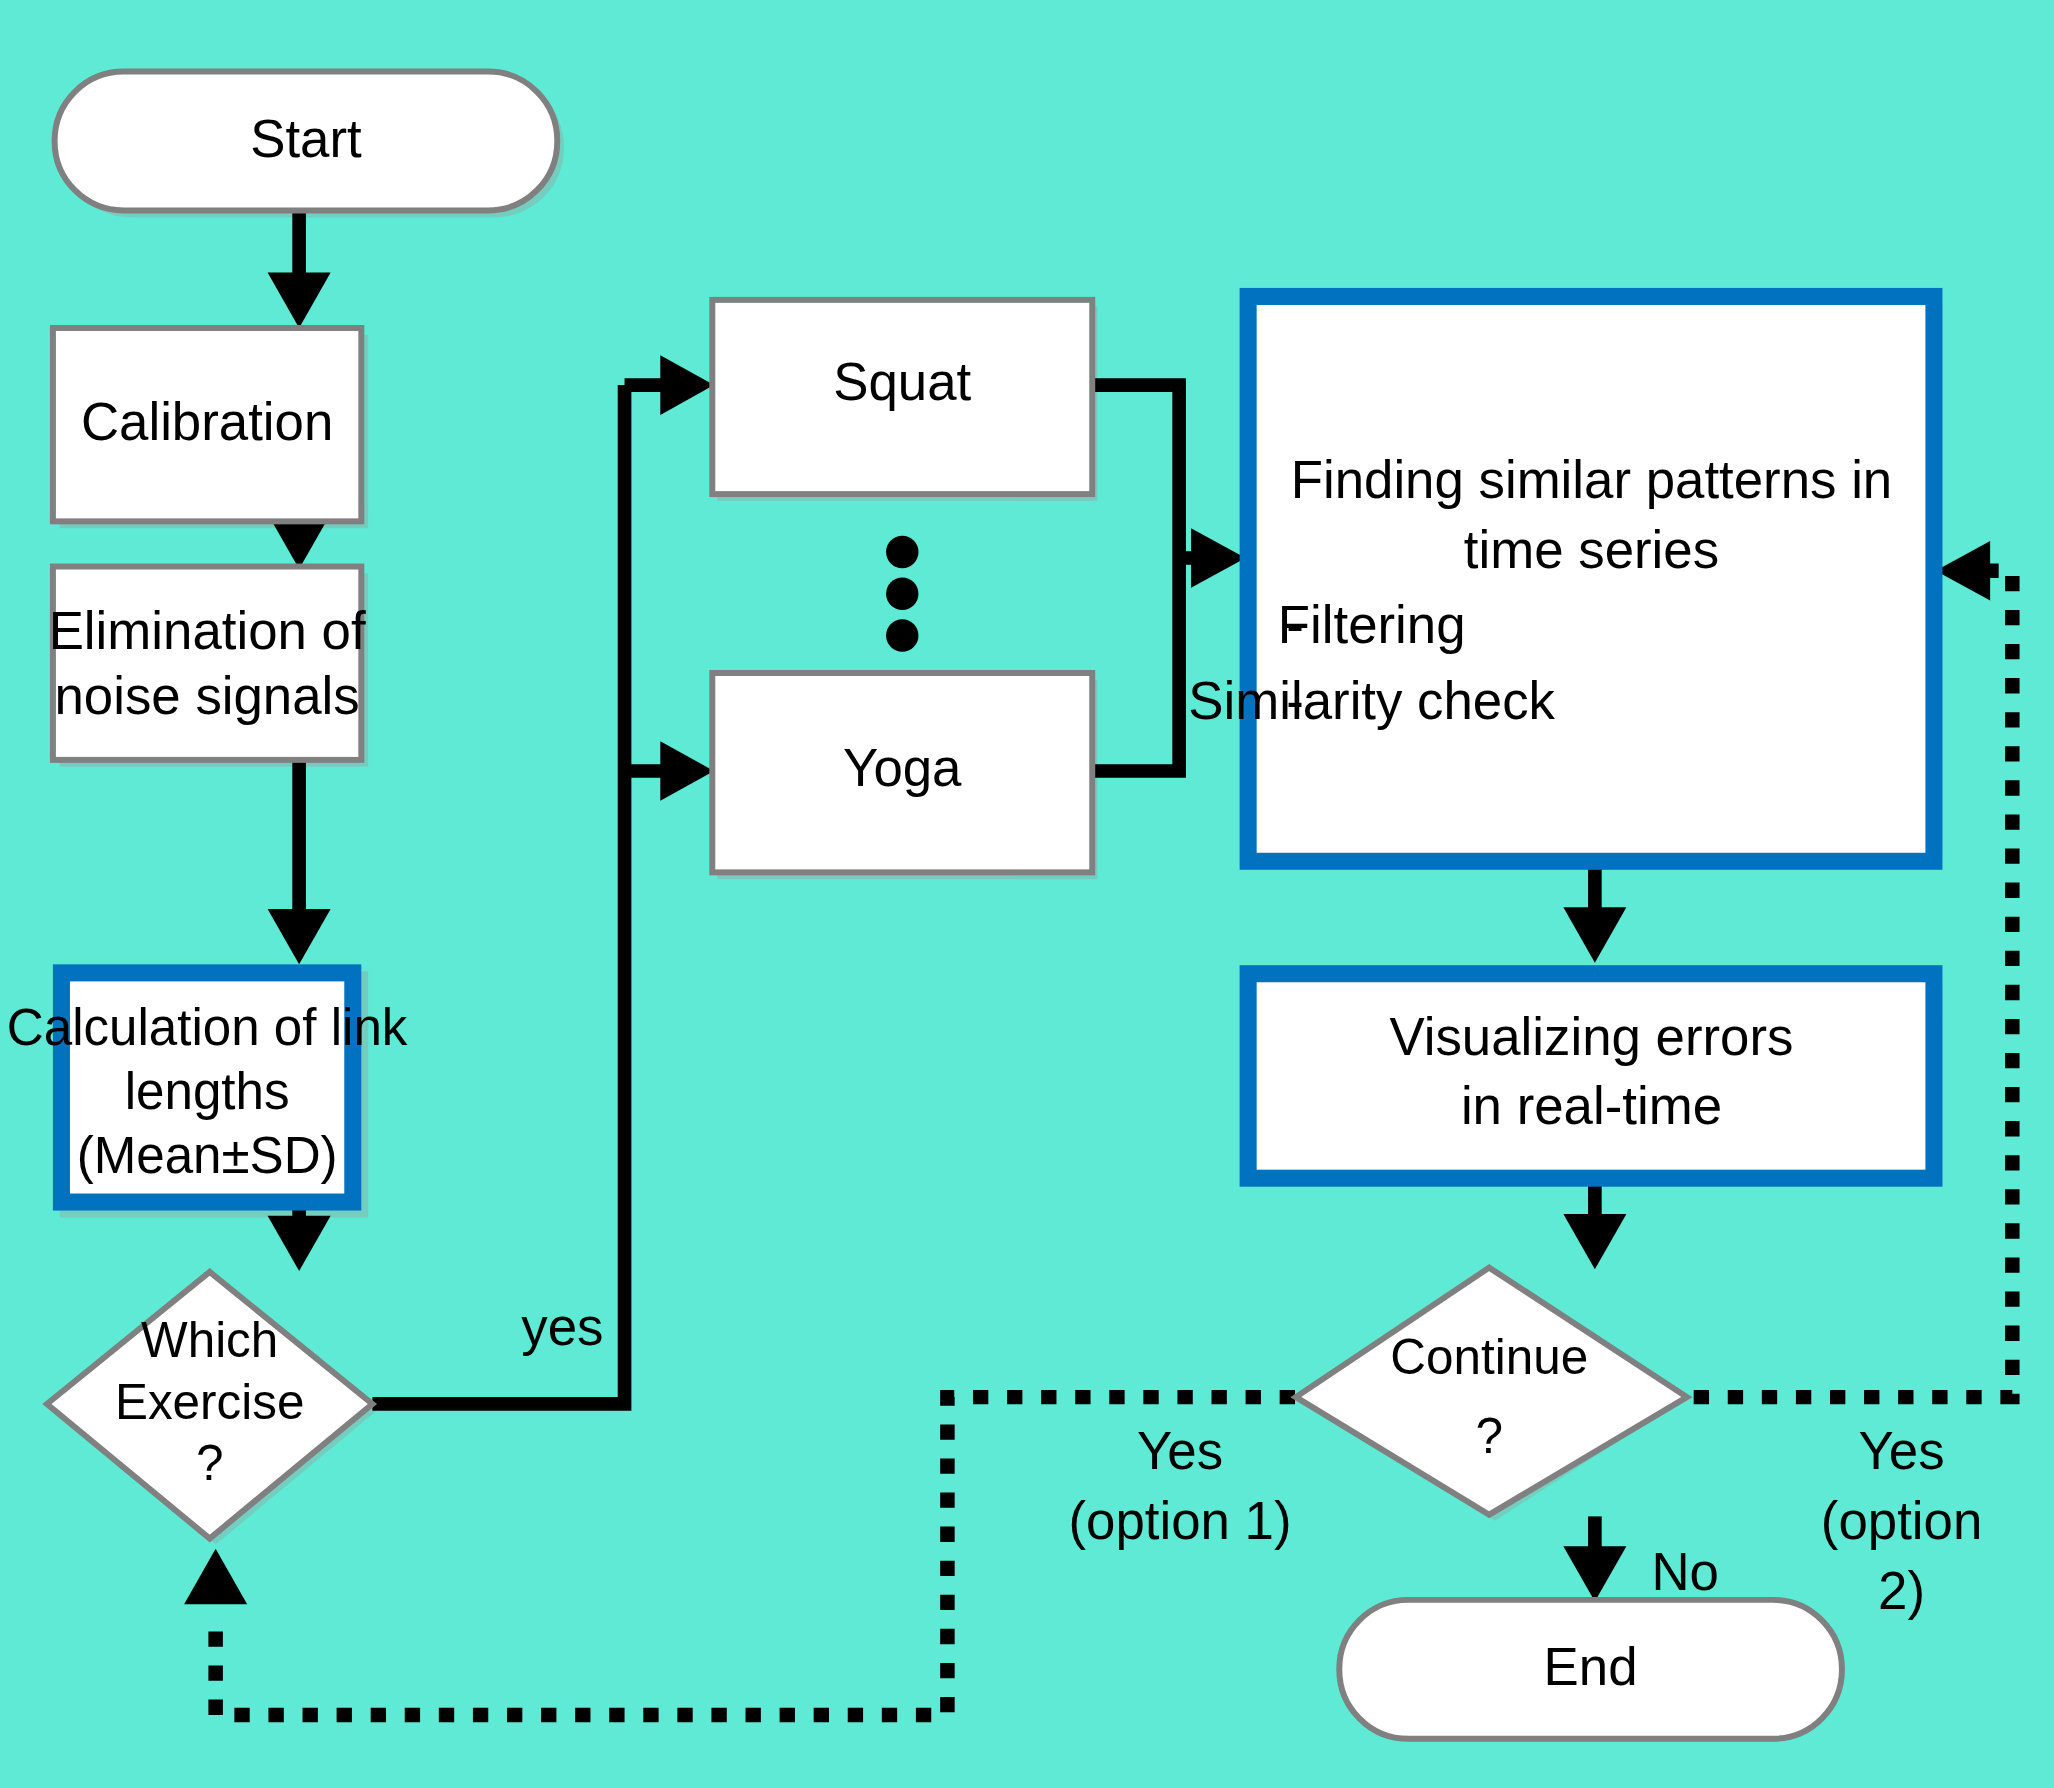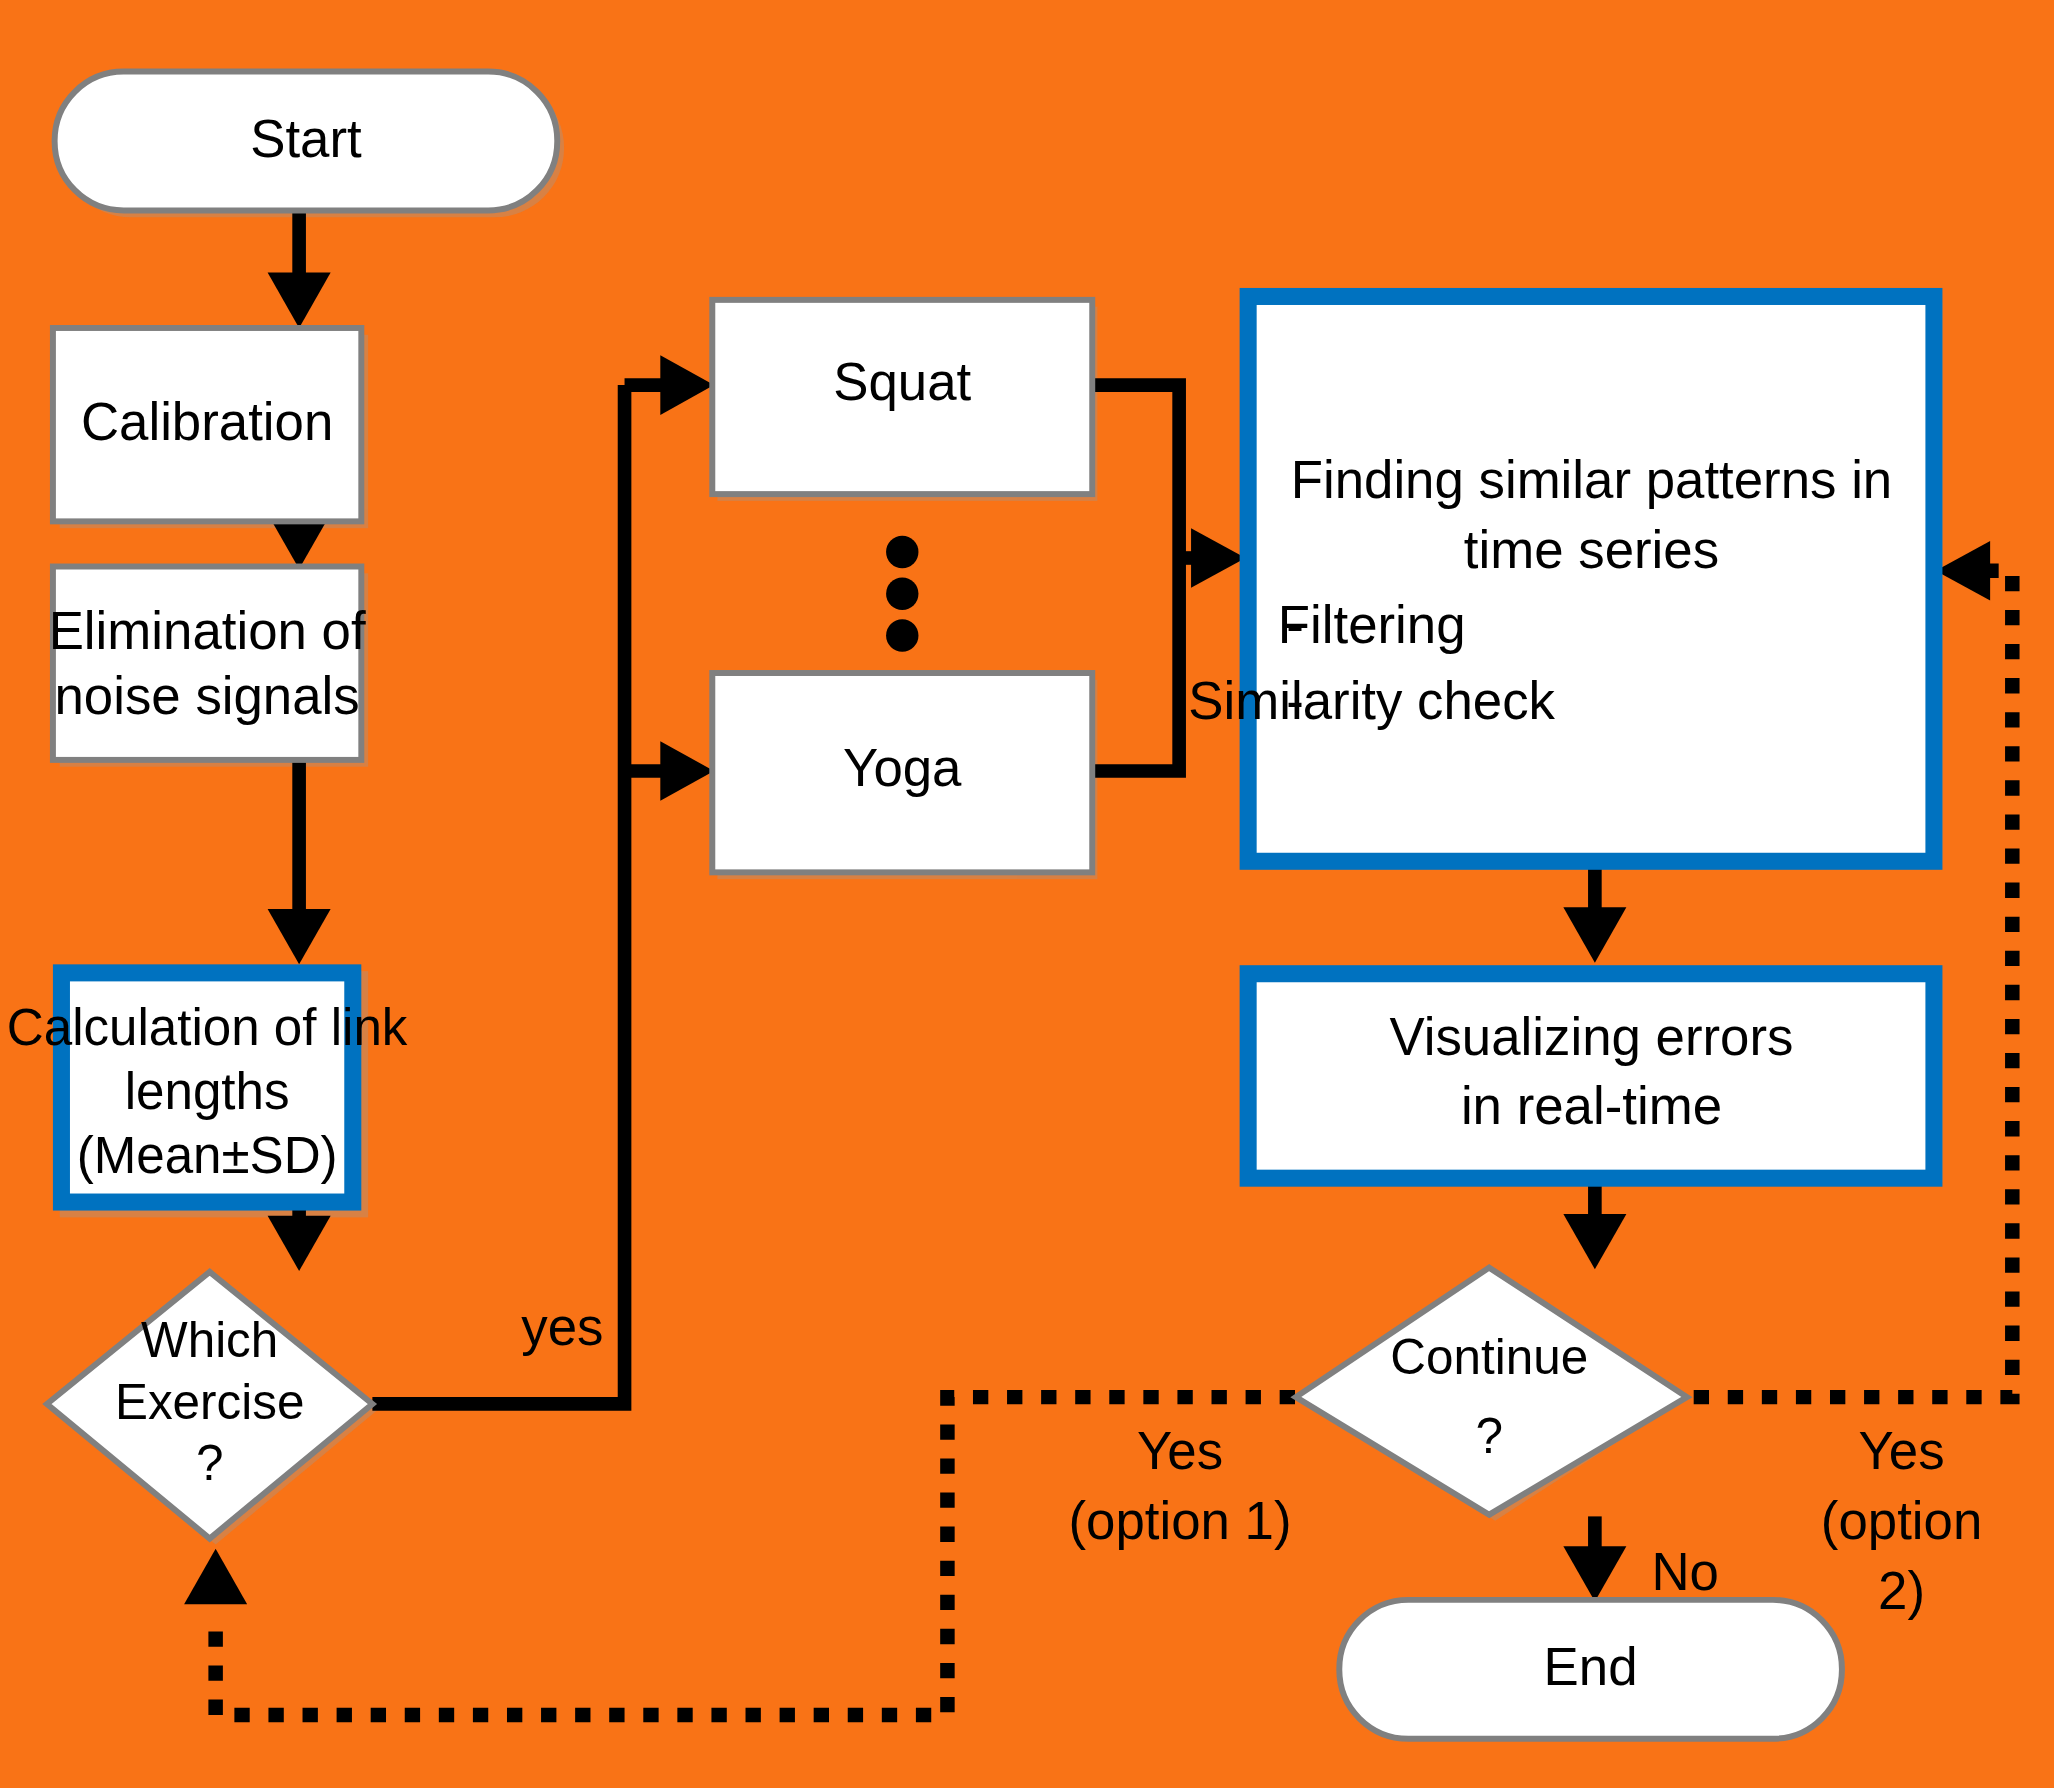--- a/index.html
+++ b/index.html
@@ -10,21 +10,21 @@
   body {
     width: 2055px;
     height: 1789px;
     font-family: "Liberation Sans", sans-serif;
     overflow: hidden;
   }
   #flow-root {
     position: relative;
     width: 2055px;
     height: 1789px;
-    background: #f97316;
+    background: #5eead4;
   }
   svg.flow-canvas {
     position: absolute;
     top: 0;
     left: 0;
     width: 2055px;
     height: 1789px;
   }
   .node-text {
     font-family: "Liberation Sans", sans-serif;

